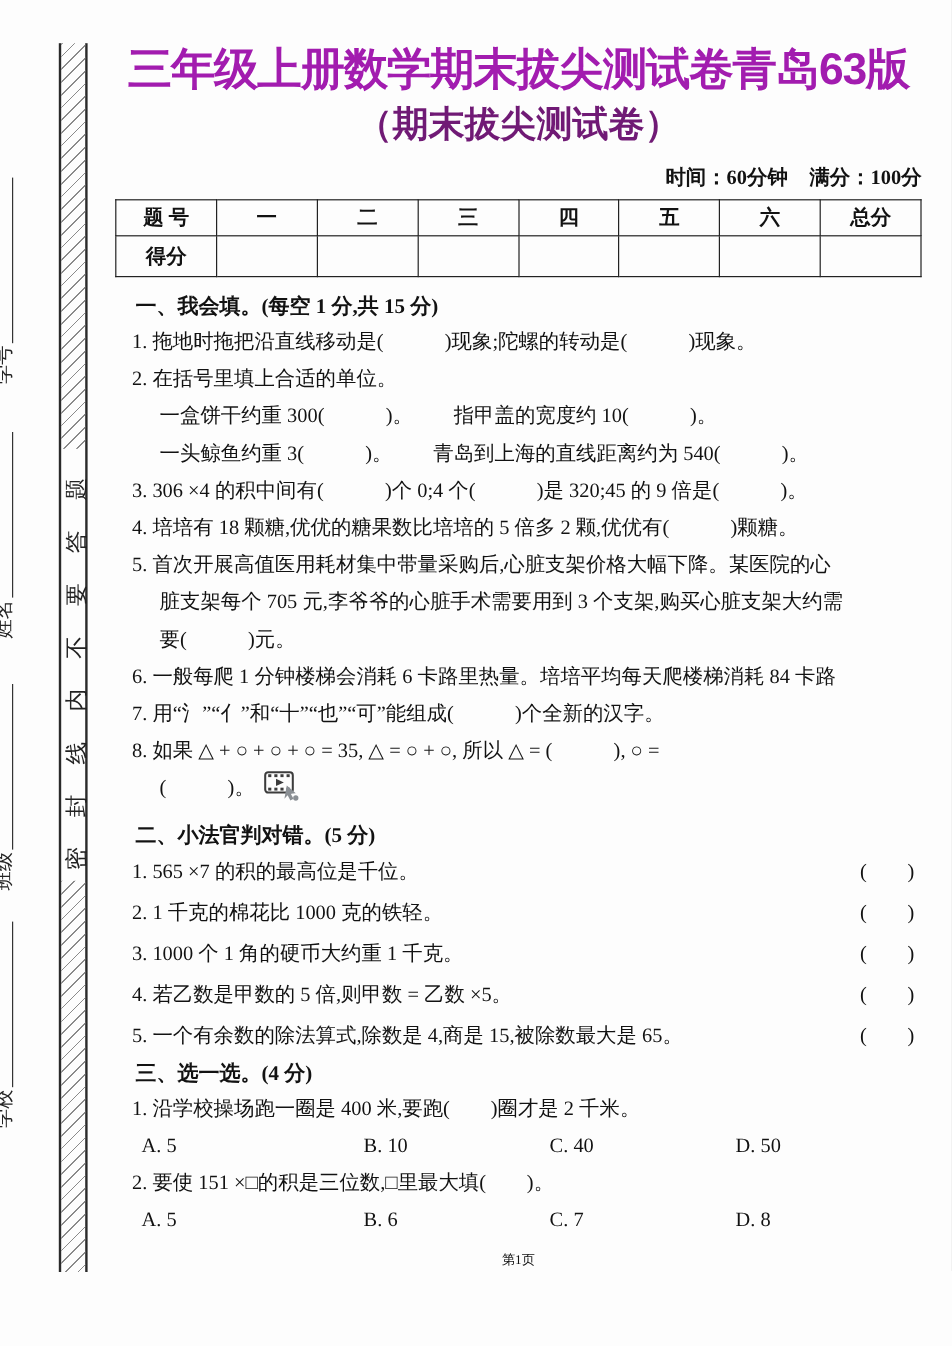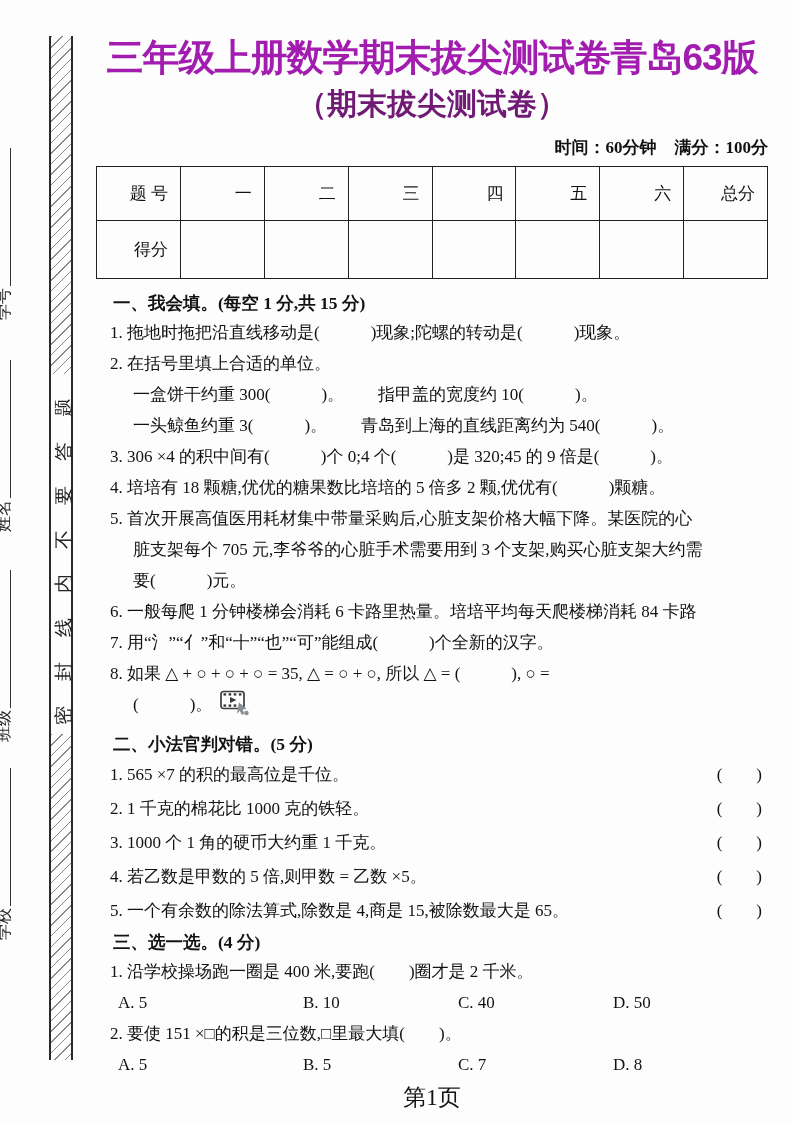--- a/index.html
+++ b/index.html
@@ -26,33 +26,33 @@
   .content{position:absolute;left:96px;top:0;width:672px;padding-top:34px;font-size:17px;}
   .title1{margin:0;font-family:"Liberation Sans","DejaVu Sans",sans-serif;
           font-weight:900;font-size:37px;line-height:48px;text-align:center;
           letter-spacing:-1px;white-space:nowrap;color:#a21caf;}
   .title2{margin:2px 0 0 0;font-family:"Liberation Sans","DejaVu Sans",sans-serif;
           font-weight:900;font-size:30px;line-height:40px;text-align:center;color:#701a75;}
   .meta{margin-top:12px;height:22px;display:flex;justify-content:flex-end;gap:18px;
         font-weight:600;font-size:17px;text-align:right;}
 
   table.score{width:100%;border-collapse:collapse;margin-top:8px;table-layout:fixed;}
-  table.score th,table.score td{border:1.4px solid #222;font-weight:400;font-size:17px;
-        text-align:right;padding:12px;}
+  table.score th,table.score td{border:1.4px solid #222;font-weight:700;font-size:17px;
+        text-align:center;padding:0;}
   table.score tr.hdr th{height:29px;}
   table.score tr.scr td{height:33px;}
 
   .sec-head{font-size:17.5px;line-height:28px;font-weight:600;margin-left:17px;}
   .h1x{margin-top:10px;} .h2x{margin-top:4px;} .h3x{margin-top:0;}
   .line{line-height:31px;white-space:nowrap;}
   .q{padding-left:14px;} .ind{padding-left:37px;}
   .judge{display:flex;justify-content:space-between;line-height:34px;padding-left:14px;}
   .judge .mk{padding-right:6px;}
   .opts{display:grid;grid-template-columns:185px 155px 155px 1fr;padding-left:22px;line-height:31px;}
-  .footer{margin-top:6px;text-align:center;font-size:23px;line-height:24px;}
+  .footer{margin-top:6px;text-align:center;font-size:11px;line-height:24px;}
 
   .vicon{display:inline-block;vertical-align:-6px;margin-left:8px;cursor:pointer;}
 </style>
 </head>
 <body>
 
 <div class="page">
 
   <div class="field f1">
     <span class="fl-label">学号</span>
@@ -167,20 +167,20 @@
     <div class="line q">1. 沿学校操场跑一圈是 400 米,要跑(　　)圈才是 2 千米。</div>
     <div class="opts">
       <span>A. 5</span>
       <span>B. 10</span>
       <span>C. 40</span>
       <span>D. 50</span>
     </div>
     <div class="line q">2. 要使 151 ×□的积是三位数,□里最大填(　　)。</div>
     <div class="opts">
       <span>A. 5</span>
-      <span>B. 5</span>
+      <span>B. 6</span>
       <span>C. 7</span>
       <span>D. 8</span>
     </div>
 
     <div class="footer">第1页</div>
   </div>
 </div>
 
 </body></html>

